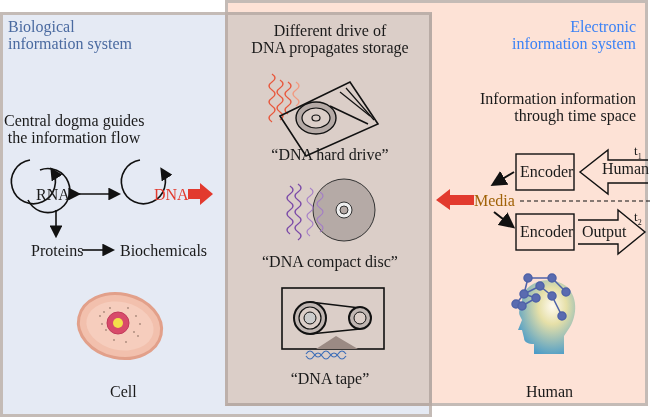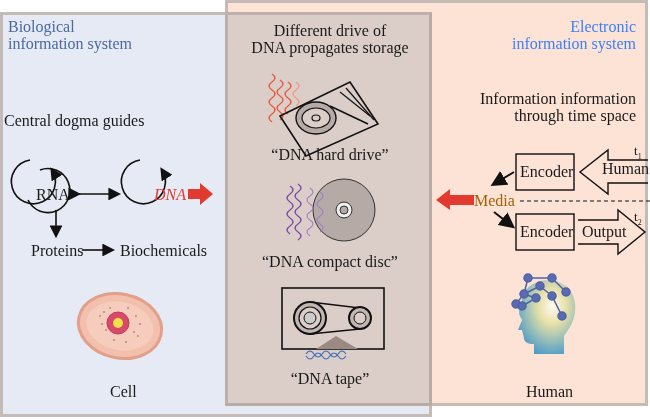--- a/index.html
+++ b/index.html
@@ -19,38 +19,39 @@
 <div class="box" id="bio-box"></div>
 <div class="box" id="elec-box"></div>
 <div class="box" id="overlap"></div>
 
 <div class="txt" style="left:8px;top:18px;color:#4a6aa0;">
   <div>Biological</div>
   <div>information system</div>
 </div>
 <div class="txt center" style="left:4px;top:92px;width:140px;margin-top:20px;">
   <div>Central dogma guides</div>
+  <div>the information flow</div>
 </div>
 
 <svg style="left:0;top:140px;" width="240" height="140">
   <defs>
     <marker id="ah" markerWidth="8" markerHeight="8" refX="6" refY="4" orient="auto">
         <path d="M0,0 L8,4 L0,8 Z" fill="#111"></path>
       </marker>
   </defs>
   <path d="M48,36 A22,22 0 1 0 36,66" fill="none" stroke="#111" stroke-width="1.6" transform="rotate(180 38 48)"></path>
   <path d="M30,20 A22 22 0 1 0 52,30" fill="none" stroke="#111" stroke-width="1.6" marker-end="url(#ah)"></path>
   <path d="M140,20 A22 22 0 1 0 162,30" fill="none" stroke="#111" stroke-width="1.6" marker-end="url(#ah)"></path>
   <line x1="78" y1="54" x2="118" y2="54" stroke="#111" stroke-width="1.6" marker-end="url(#ah)" marker-start="url(#ah)"></line>
   <line x1="56" y1="70" x2="56" y2="95" stroke="#111" stroke-width="1.6" marker-end="url(#ah)"></line>
   <line x1="82" y1="110" x2="112" y2="110" stroke="#111" stroke-width="1.6" marker-end="url(#ah)"></line>
   <path d="M188,49 L200,49 L200,43 L213,54 L200,65 L200,59 L188,59 Z" fill="#e23a2e"></path>
 </svg>
 <div class="txt" style="left:36px;top:186px;">RNA</div>
-<div class="txt" style="left:154px;top:186px;color:#e23a2e;font-style:italic;">DNA</div>
+<div class="txt" style="left:154px;top:186px;color:#e23a2e;">DNA</div>
 <div class="txt" style="left:31px;top:242px;">Proteins</div>
 <div class="txt" style="left:120px;top:242px;">Biochemicals</div>
 
 <svg style="left:76px;top:290px;" width="90" height="72">
   <ellipse cx="44" cy="36" rx="42" ry="32" fill="#f2c0ad" stroke="#e2a08a" stroke-width="3" transform="rotate(12 44 36)"></ellipse>
   <ellipse cx="44" cy="36" rx="34" ry="24" fill="#f6cdbd" transform="rotate(12 44 36)"></ellipse>
   <g fill="#a8867a">
     <circle cx="24" cy="26" r="0.9"></circle>
       <circle cx="28" cy="22" r="0.9"></circle>
       <circle cx="26" cy="34" r="0.9"></circle>

